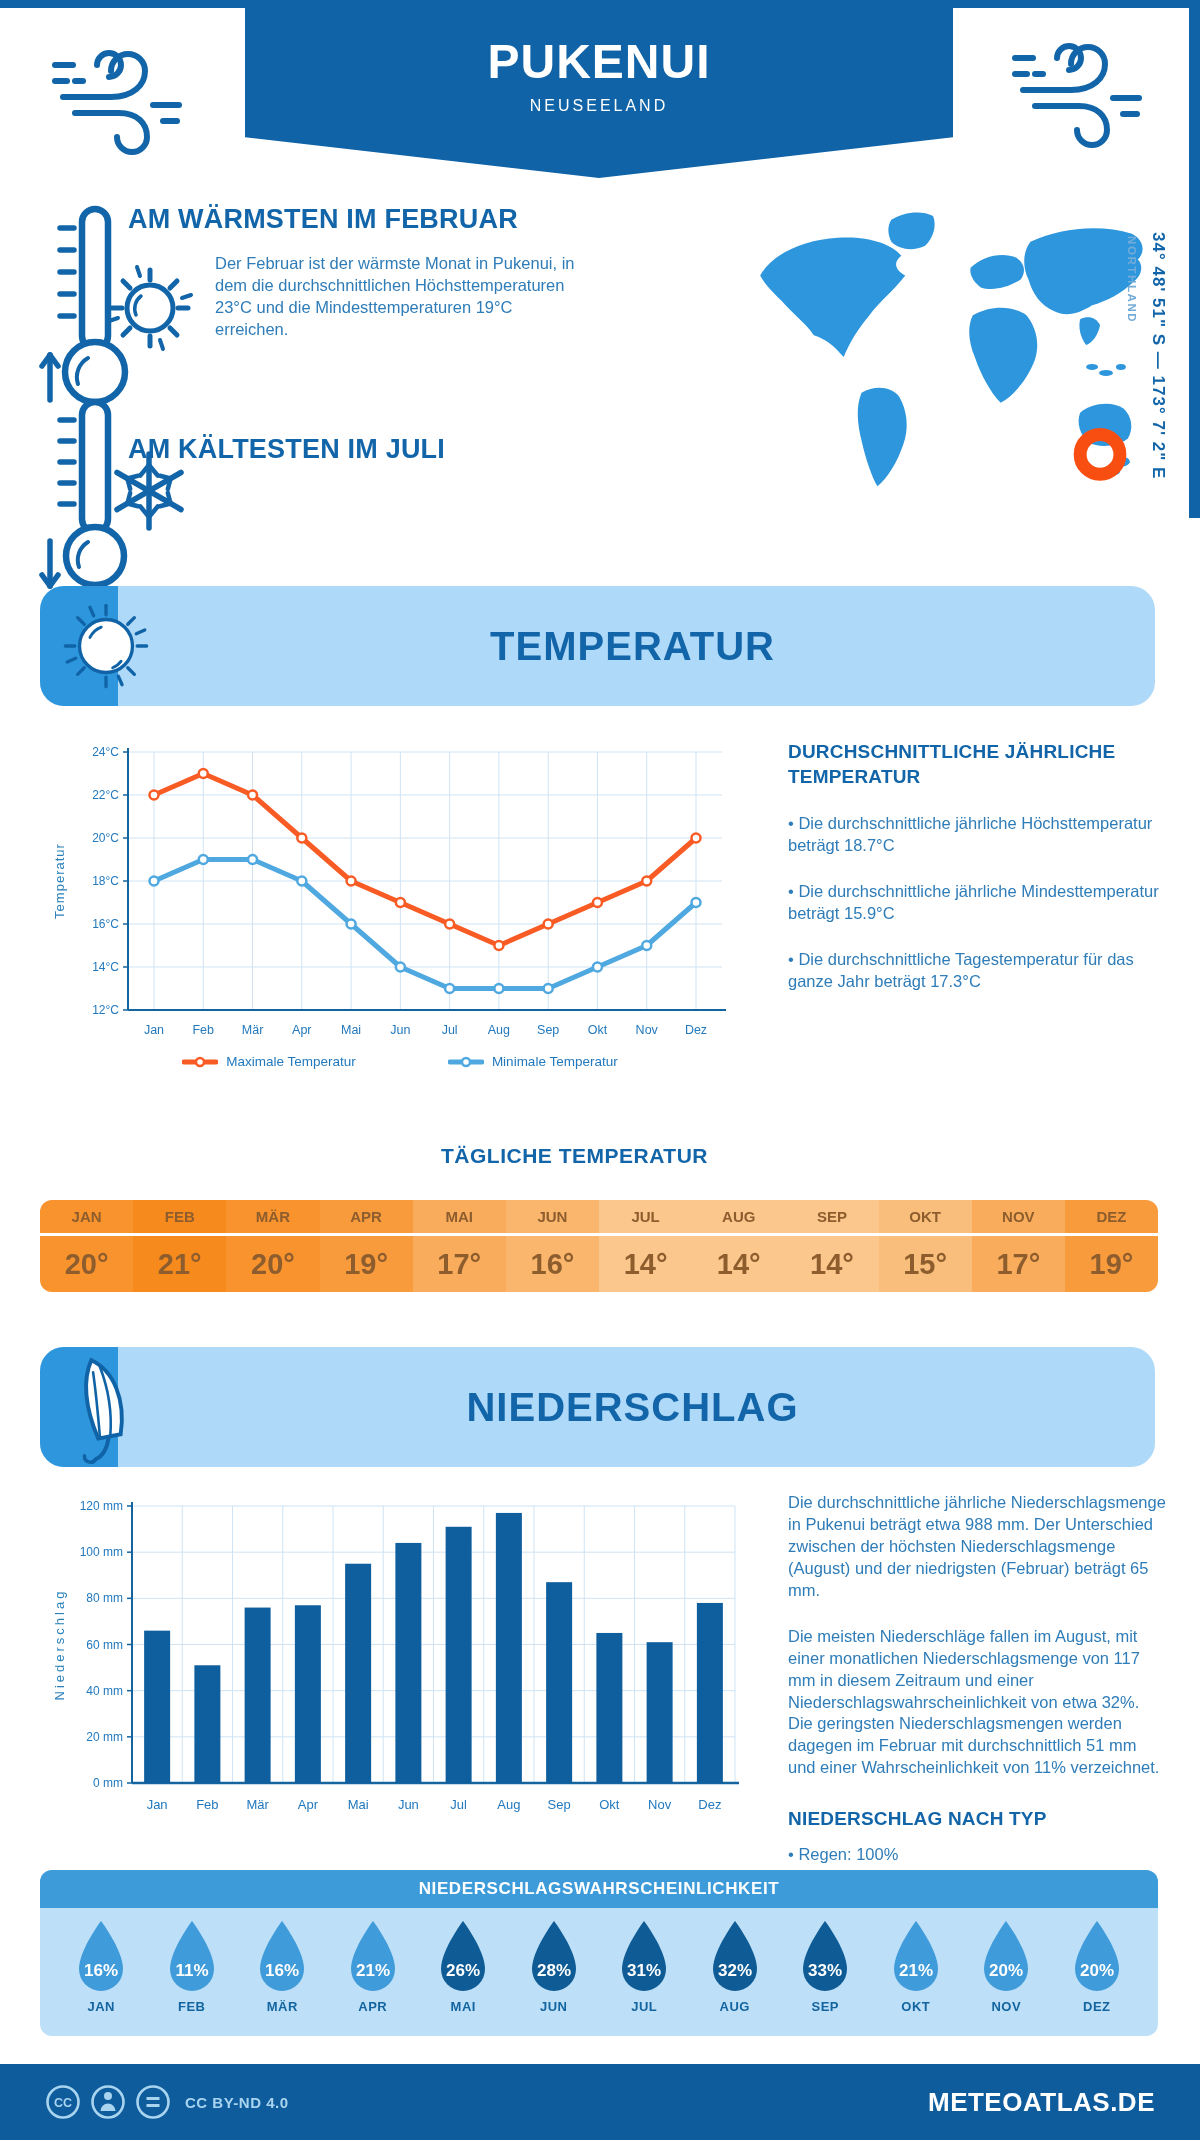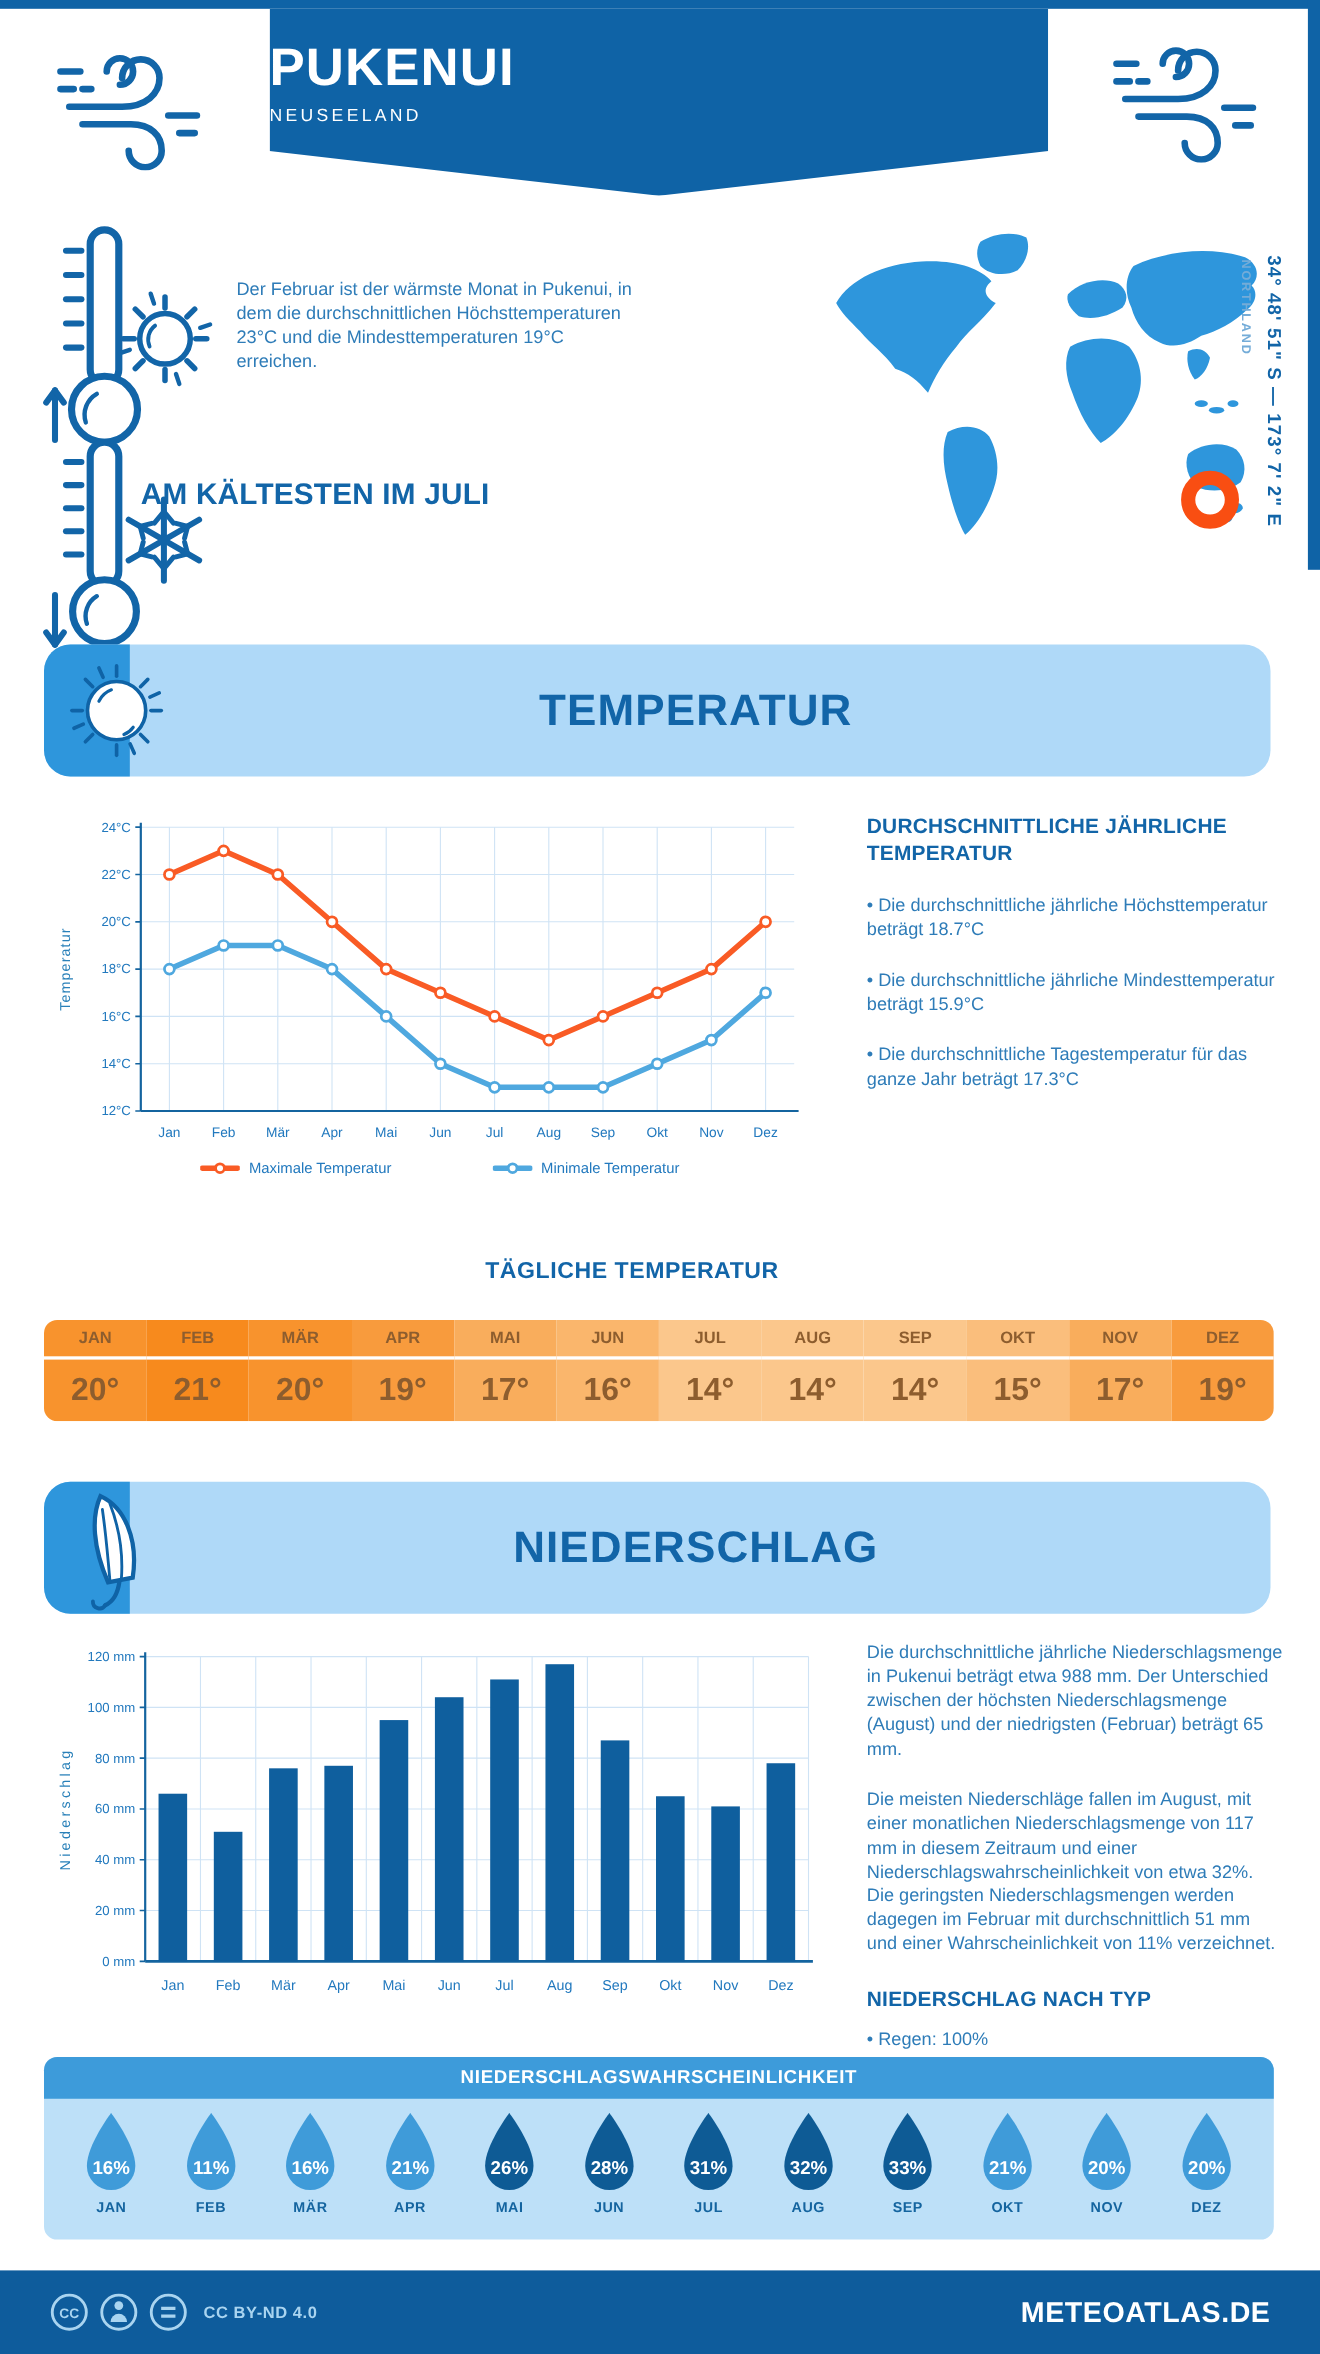--- a/index.html
+++ b/index.html
@@ -9,21 +9,21 @@
     background:#ffffff; overflow:hidden;
     font-family:"Liberation Sans","DejaVu Sans",sans-serif;
   }
   .top-border { position:absolute; left:0; top:0; width:1200px; height:8px; background:#0F63A6; }
   .right-border { position:absolute; left:1189px; top:0; width:11px; height:518px; background:#0F63A6; }
 
   
   .banner {
     position:absolute; left:245px; top:8px; width:708px; height:170px; background:#0F63A6;
     clip-path:polygon(0 0,100% 0,100% 76%,50% 100%,0 76%);
-    text-align:left; color:#fff;
+    text-align:center; color:#fff;
   }
   .banner .title { margin-top:26px; font-size:48px; font-weight:bold; letter-spacing:1px; }
   .banner .subtitle { margin-top:8px; font-size:16px; letter-spacing:3px; }
   .wind { position:absolute; }
   .wind svg { display:block; }
 
   
   .hl-title { position:absolute; font-size:27px; font-weight:bold; color:#1265A8; letter-spacing:0.2px; }
   .hl-text { position:absolute; font-size:16.5px; line-height:1.33; color:#2E7CB8; }
   .abs { position:absolute; }
@@ -157,20 +157,21 @@
         <path d="M70 70 l7 7"></path>
         <path d="M23 77 l7 -7"></path>
         <path d="M70 30 l7 -7"></path>
       <path d="M37 9 l3 9" stroke-width="4"></path>
         <path d="M60 82 l3 9" stroke-width="4"></path>
       <path d="M9 63 l9 -3" stroke-width="4"></path>
         <path d="M82 40 l9 -3" stroke-width="4"></path>
       <path d="M36 57 a16 16 0 0 1 5 -19" stroke-width="3.5"></path>
     </svg>
   </div>
+  <div class="hl-title" style="left:128px;top:204px;">AM WÄRMSTEN IM FEBRUAR</div>
   <div class="hl-text" style="left:215px;top:253px;width:375px;">Der Februar ist der wärmste Monat in Pukenui, in dem die durchschnittlichen Höchsttemperaturen 23°C und die Mindesttemperaturen 19°C erreichen.</div>
 
   <div class="abs" style="left:38px;top:396px;">
     <svg width="110" height="200" viewBox="0 0 110 200" fill="none" stroke="#1265A8" stroke-width="6.5" stroke-linecap="round">
       <rect x="44" y="6" width="26" height="130" rx="13" fill="#fff"></rect>
       <circle cx="57" cy="160" r="29" fill="#fff"></circle>
       <path d="M41 171 a21 21 0 0 1 9 -25" stroke-width="4"></path>
       <g stroke-width="5.5">
         <path d="M22 24 h14"></path>
           <path d="M22 45 h14"></path>

